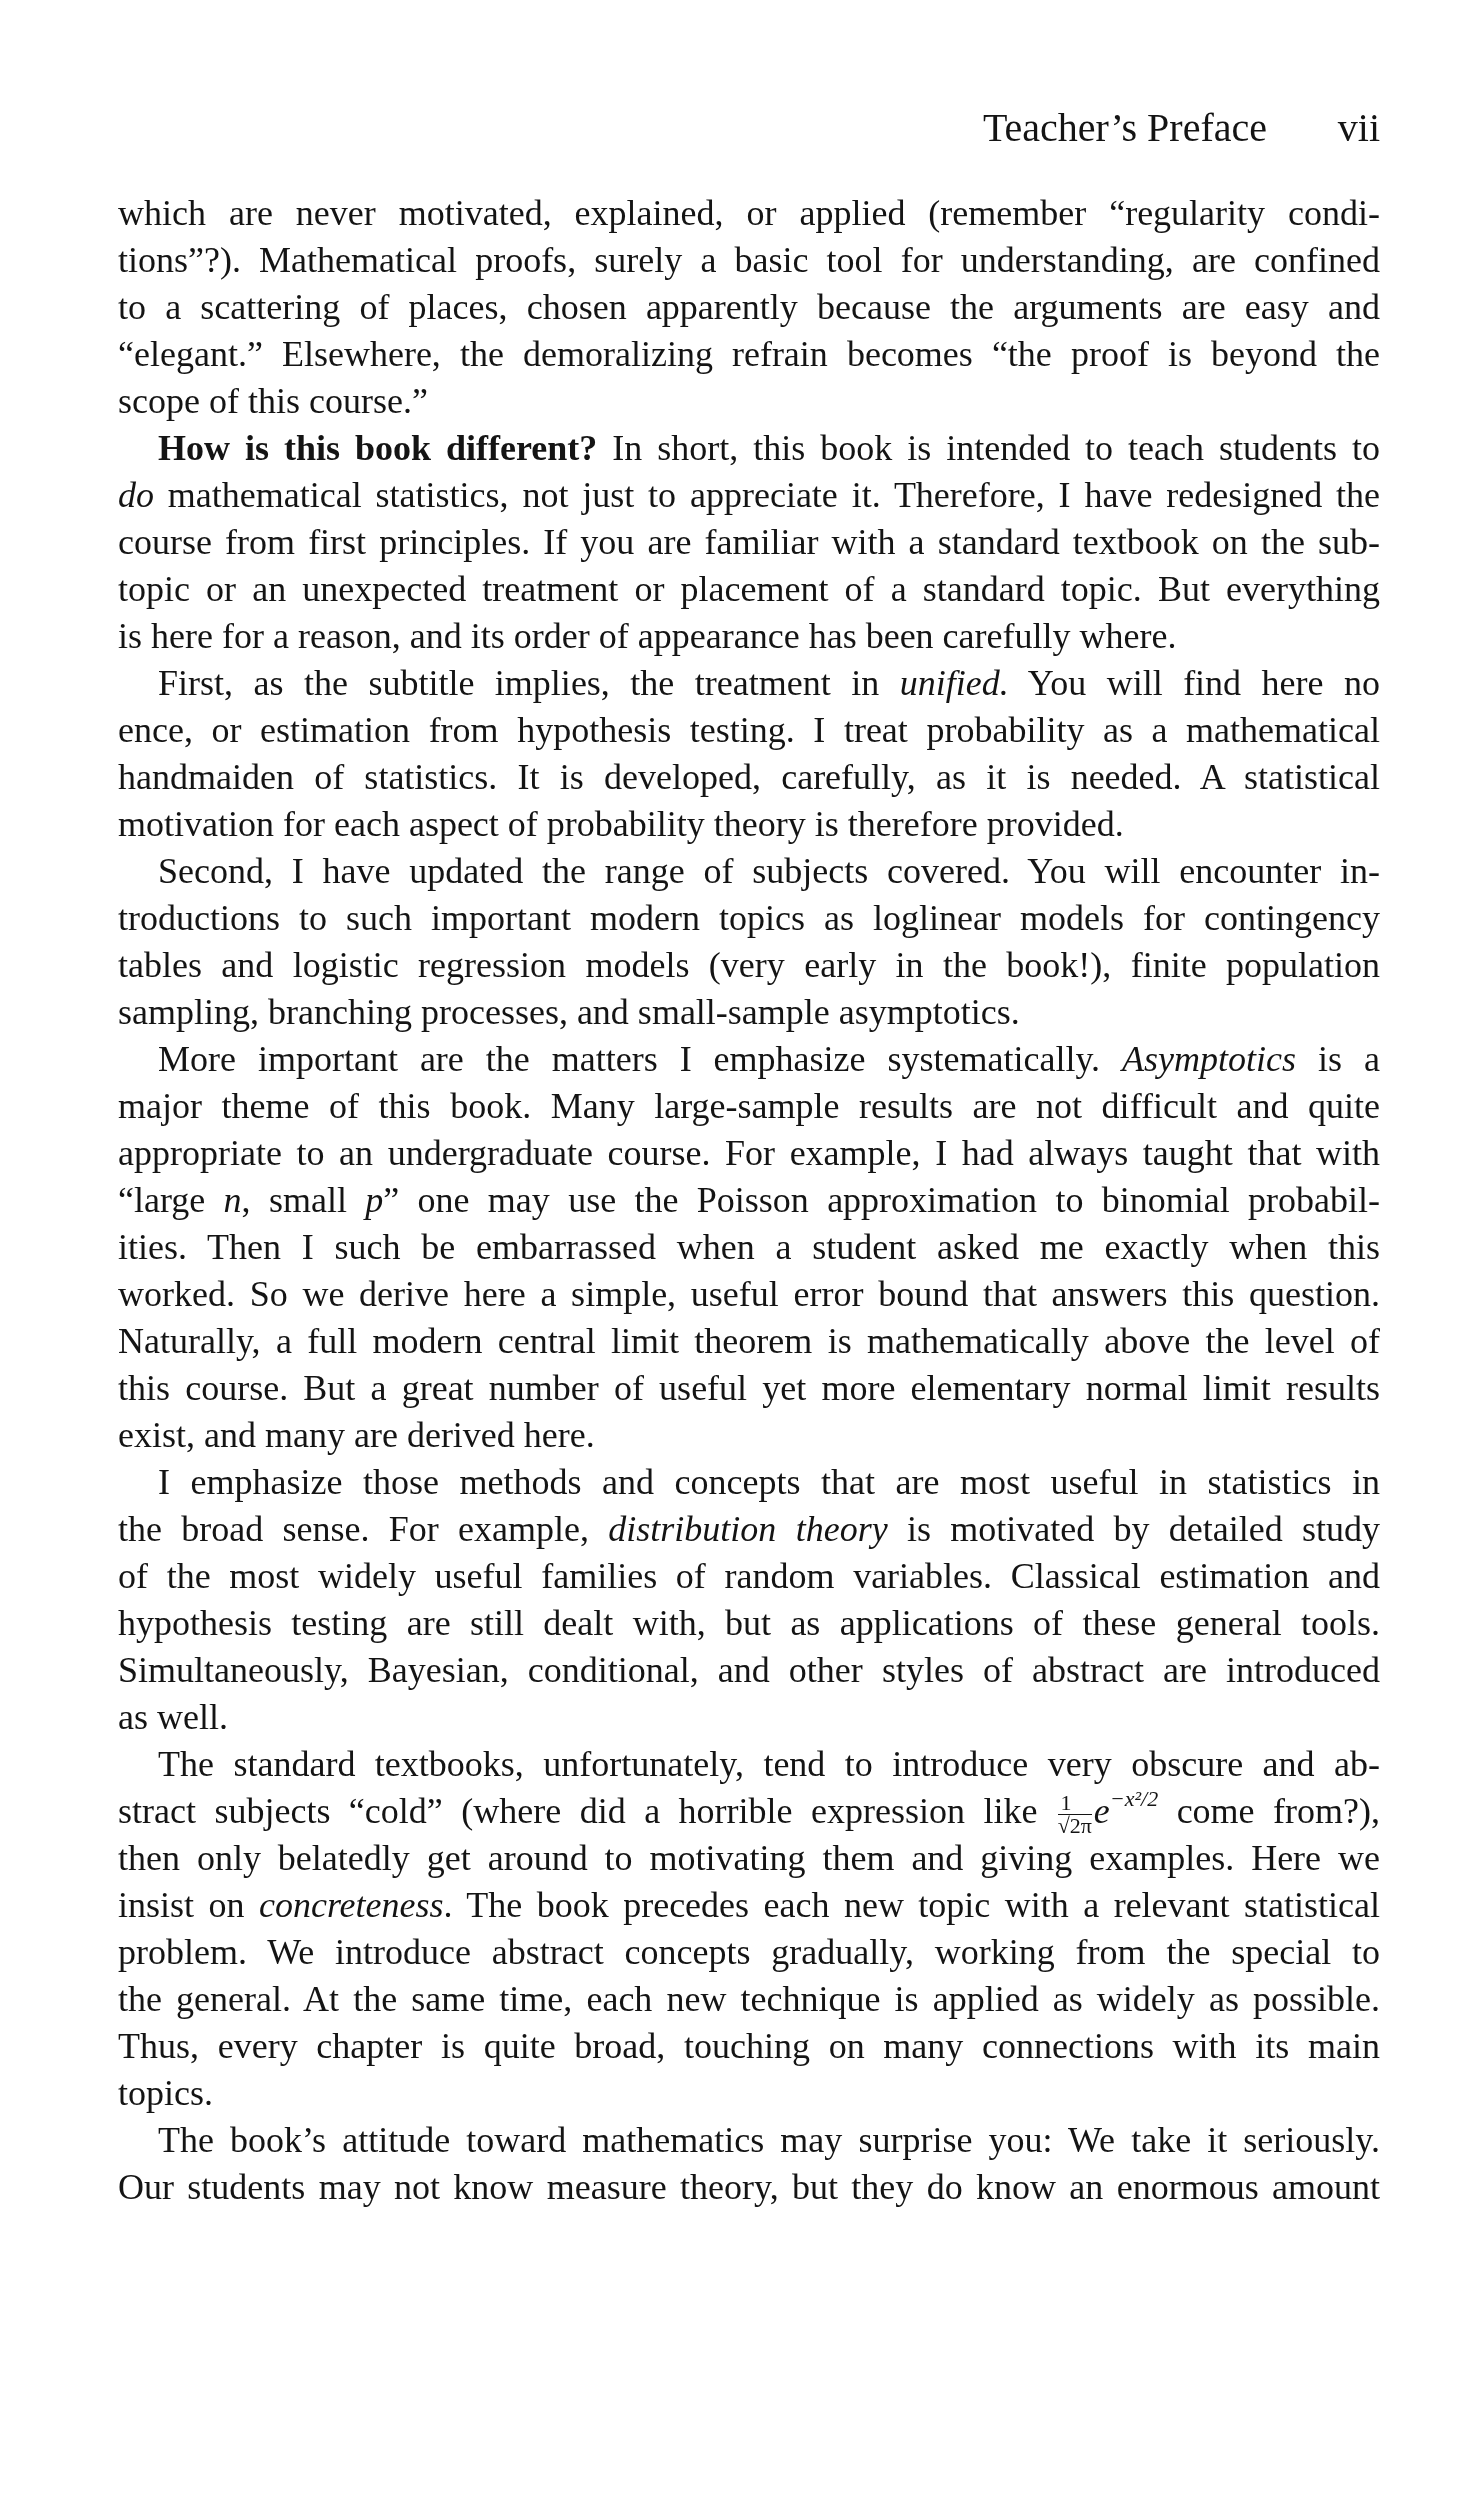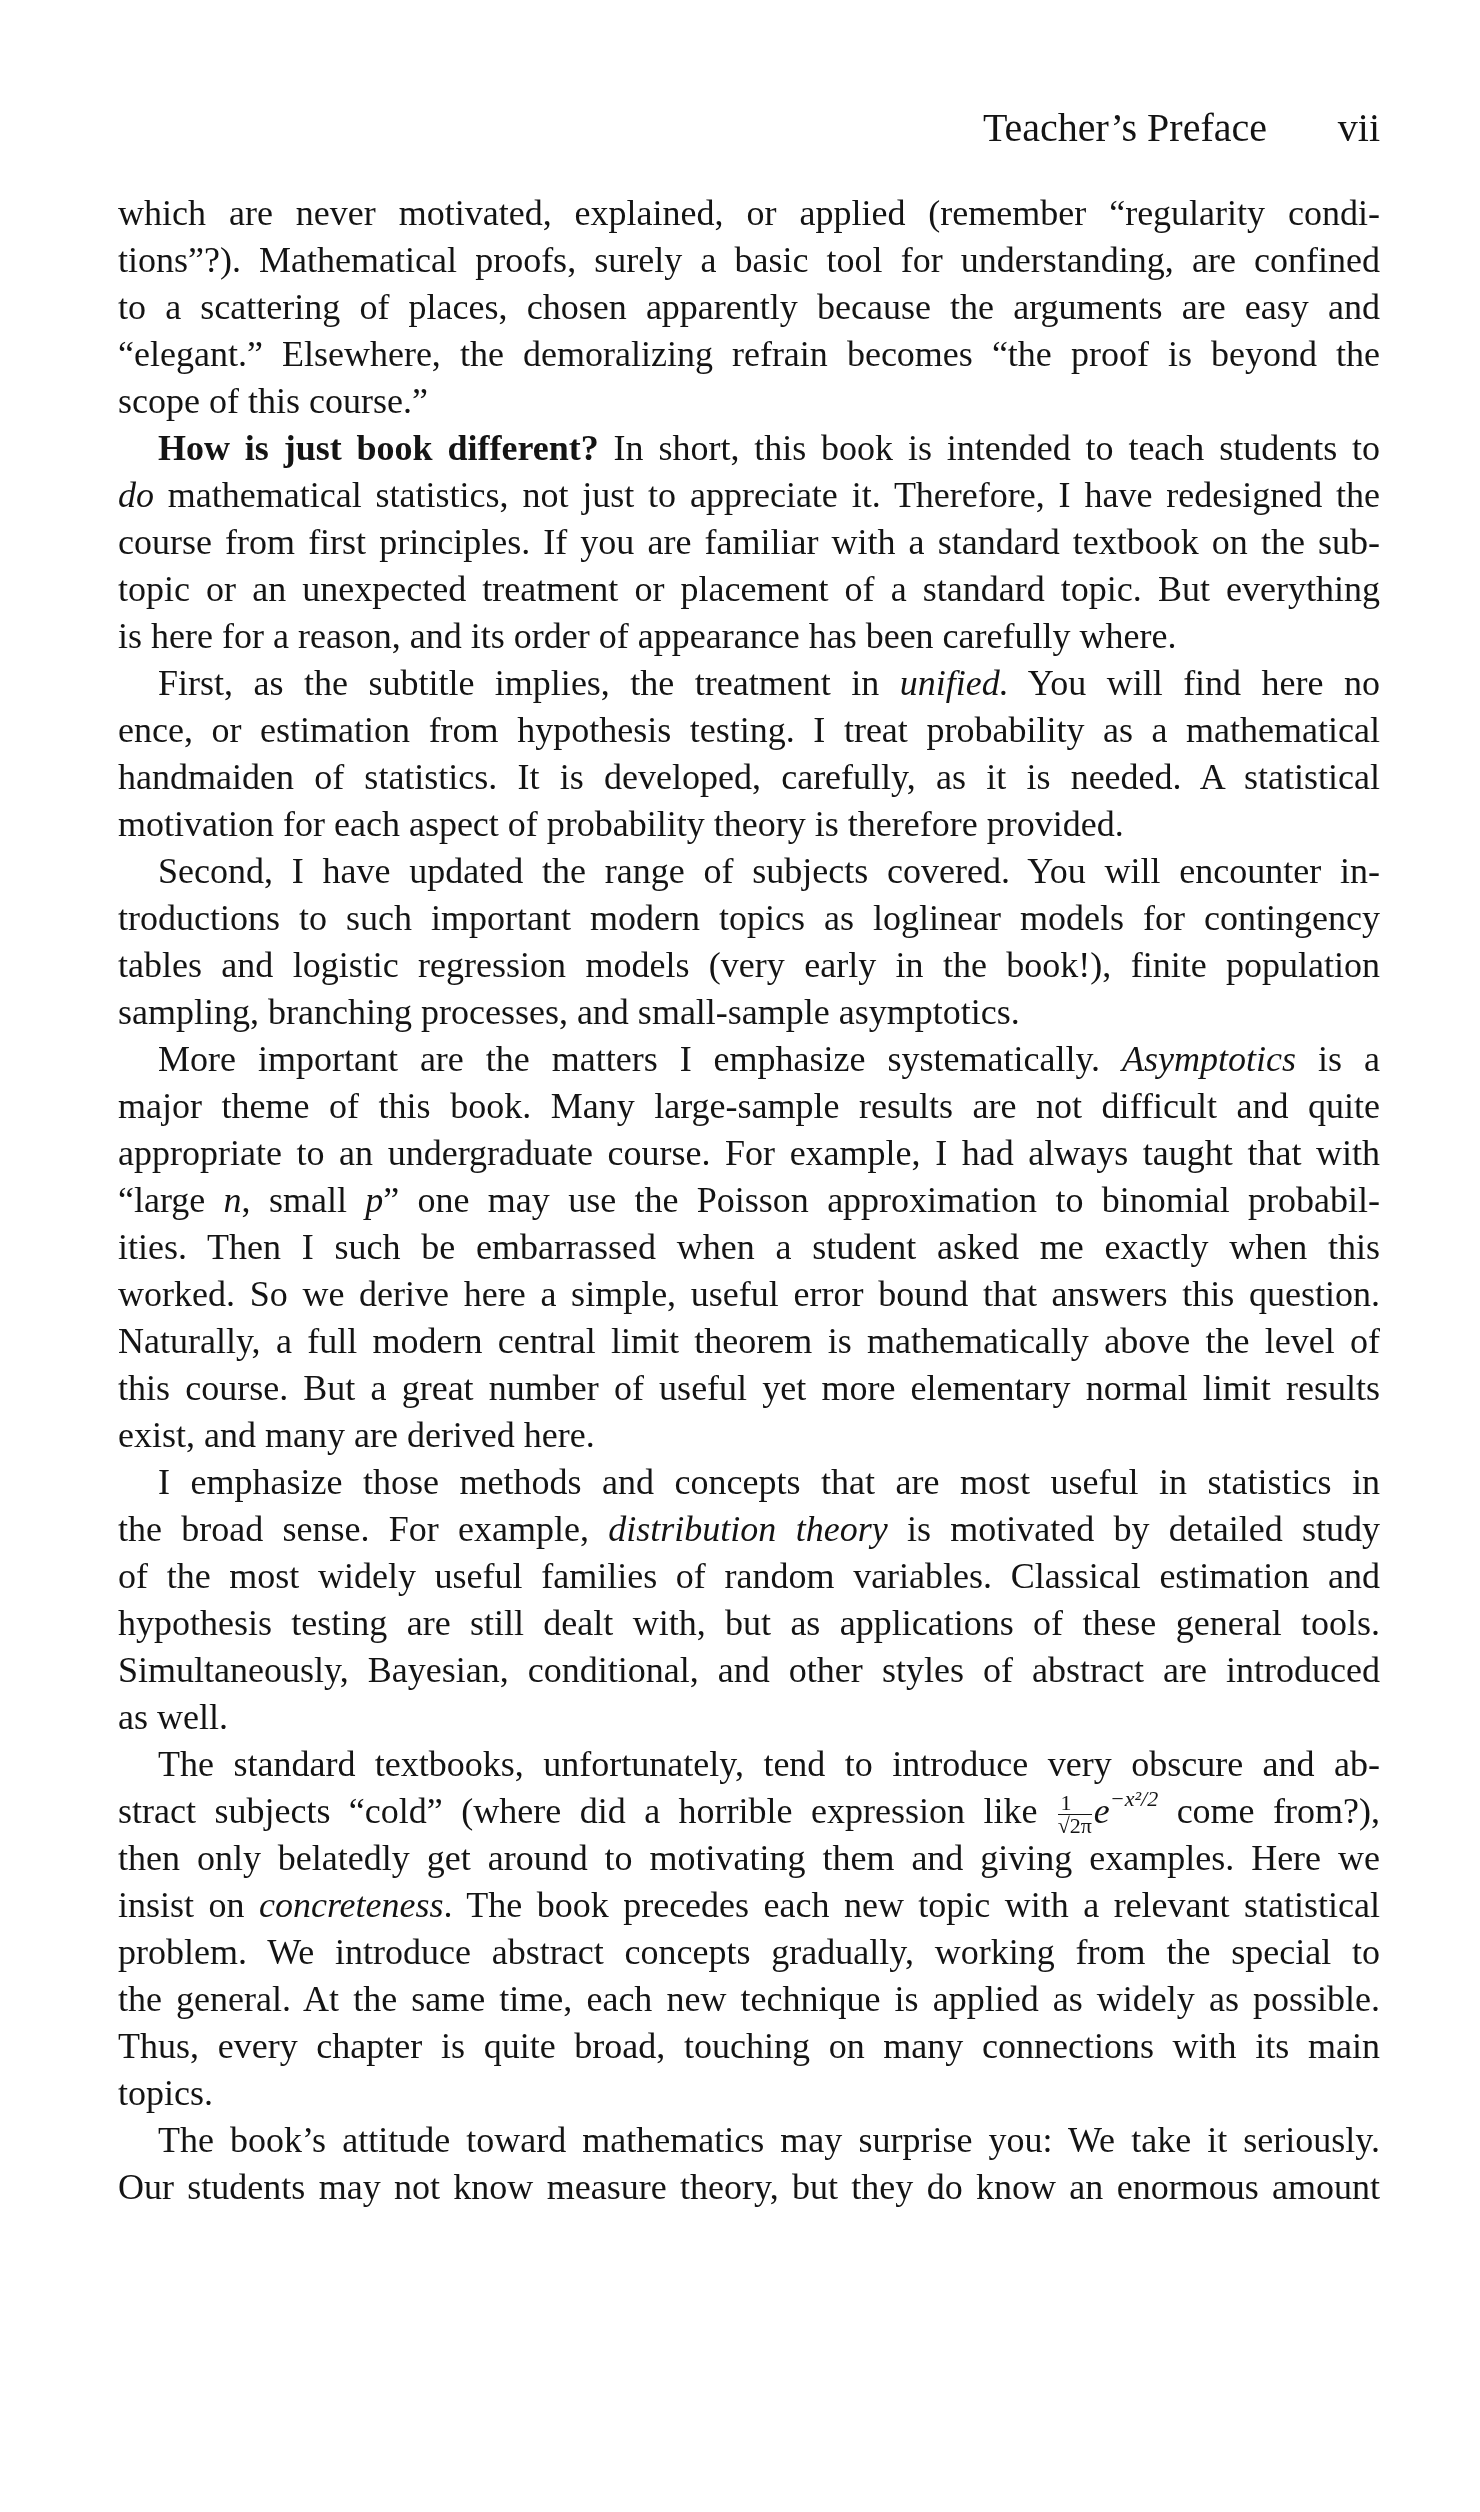--- a/index.html
+++ b/index.html
@@ -26,21 +26,21 @@
   <span class="title">Teacher’s Preface</span>
   <span class="pageno">vii</span>
 </div>
 
 <div class="body" id="body">
     <div class="line"><span>which are never motivated, explained, or applied (remember “regularity condi-</span></div>
     <div class="line"><span>tions”?). Mathematical proofs, surely a basic tool for understanding, are confined</span></div>
     <div class="line"><span>to a scattering of places, chosen apparently because the arguments are easy and</span></div>
     <div class="line"><span>“elegant.” Elsewhere, the demoralizing refrain becomes “the proof is beyond the</span></div>
     <div class="line last"><span>scope of this course.”</span></div>
-    <div class="line indent"><b>How is just book different?</b><span> In short, this book is intended to teach students to</span></div>
+    <div class="line indent"><b>How is this book different?</b><span> In short, this book is intended to teach students to</span></div>
     <div class="line"><i>do</i><span> mathematical statistics, not just to appreciate it. Therefore, I have redesigned the</span></div>
     <div class="line"><span>course from first principles. If you are familiar with a standard textbook on the sub-</span></div>
     <div class="line"><span>topic or an unexpected treatment or placement of a standard topic. But everything</span></div>
     <div class="line last"><span>is here for a reason, and its order of appearance has been carefully where.</span></div>
     <div class="line indent"><span>First, as the subtitle implies, the treatment in </span><i>unified.</i><span> You will find here no</span></div>
     <div class="line"><span>ence, or estimation from hypothesis testing. I treat probability as a mathematical</span></div>
     <div class="line"><span>handmaiden of statistics. It is developed, carefully, as it is needed. A statistical</span></div>
     <div class="line last"><span>motivation for each aspect of probability theory is therefore provided.</span></div>
     <div class="line indent"><span>Second, I have updated the range of subjects covered. You will encounter in-</span></div>
     <div class="line"><span>troductions to such important modern topics as loglinear models for contingency</span></div>

